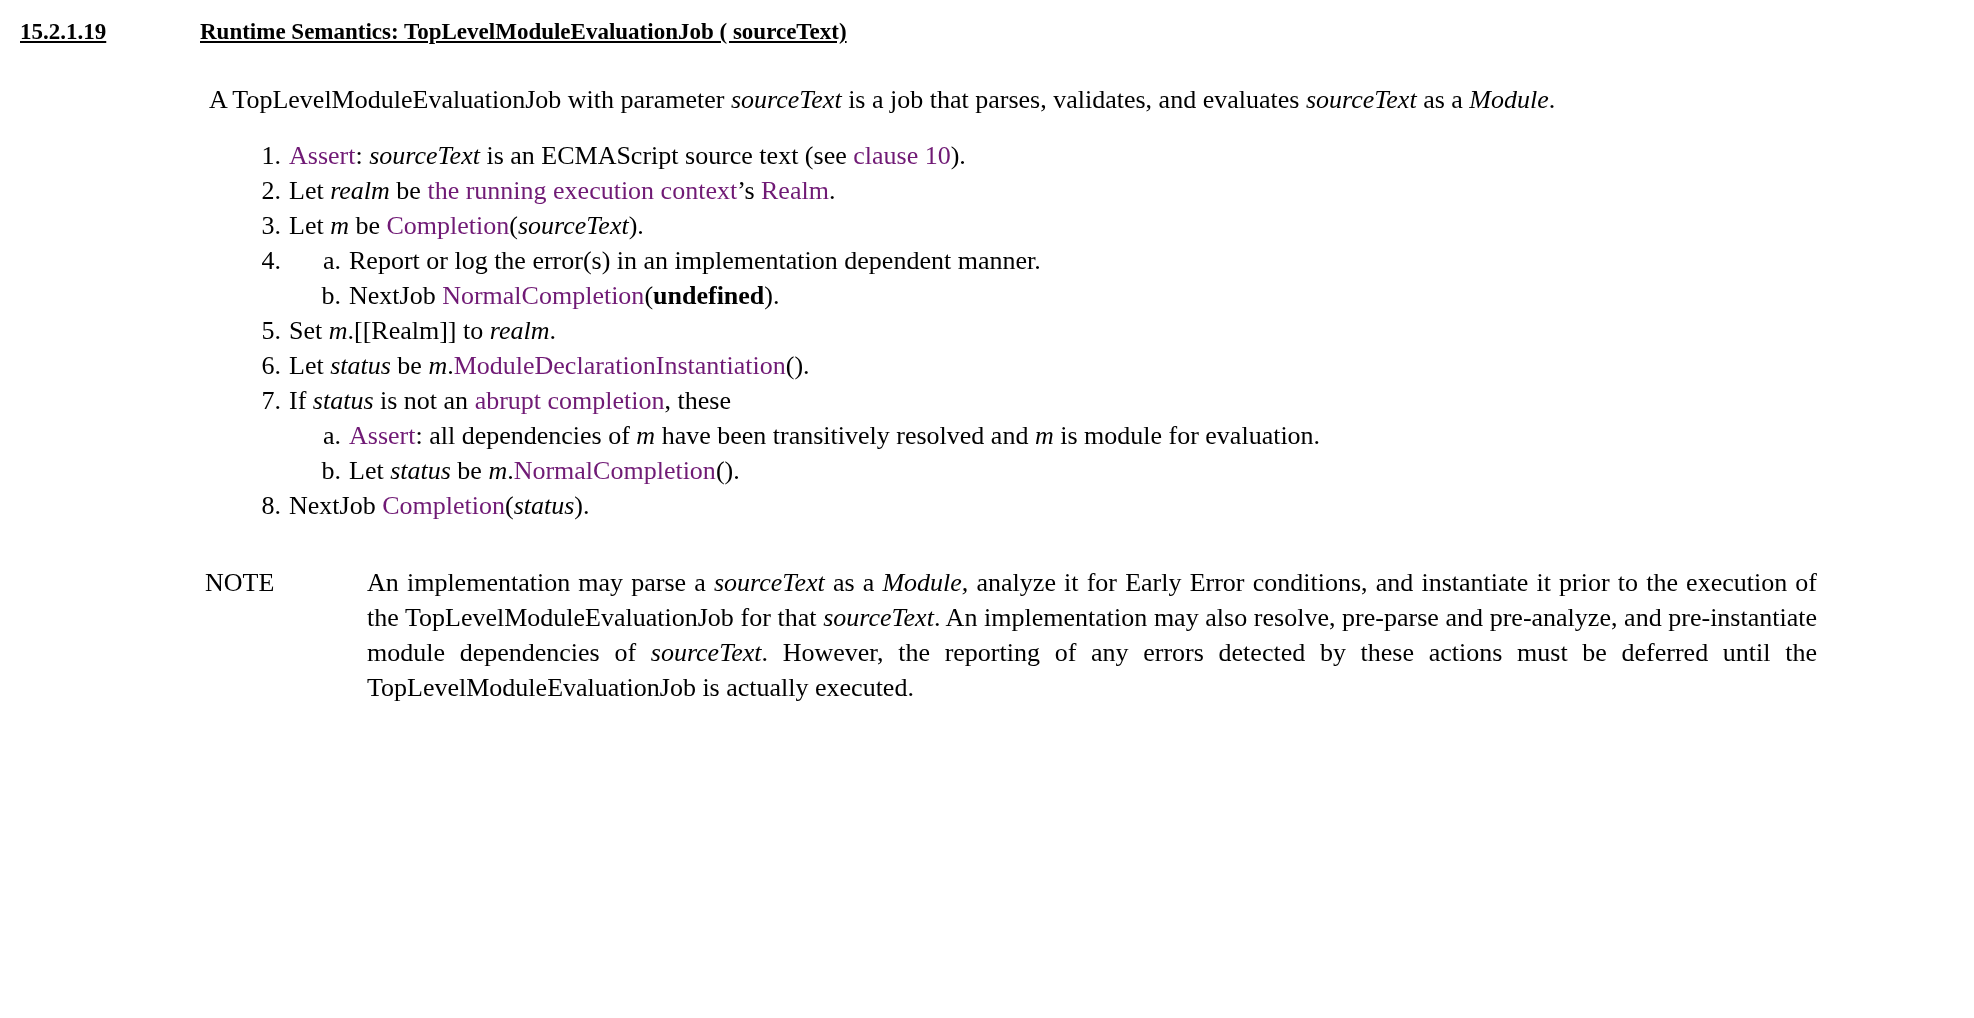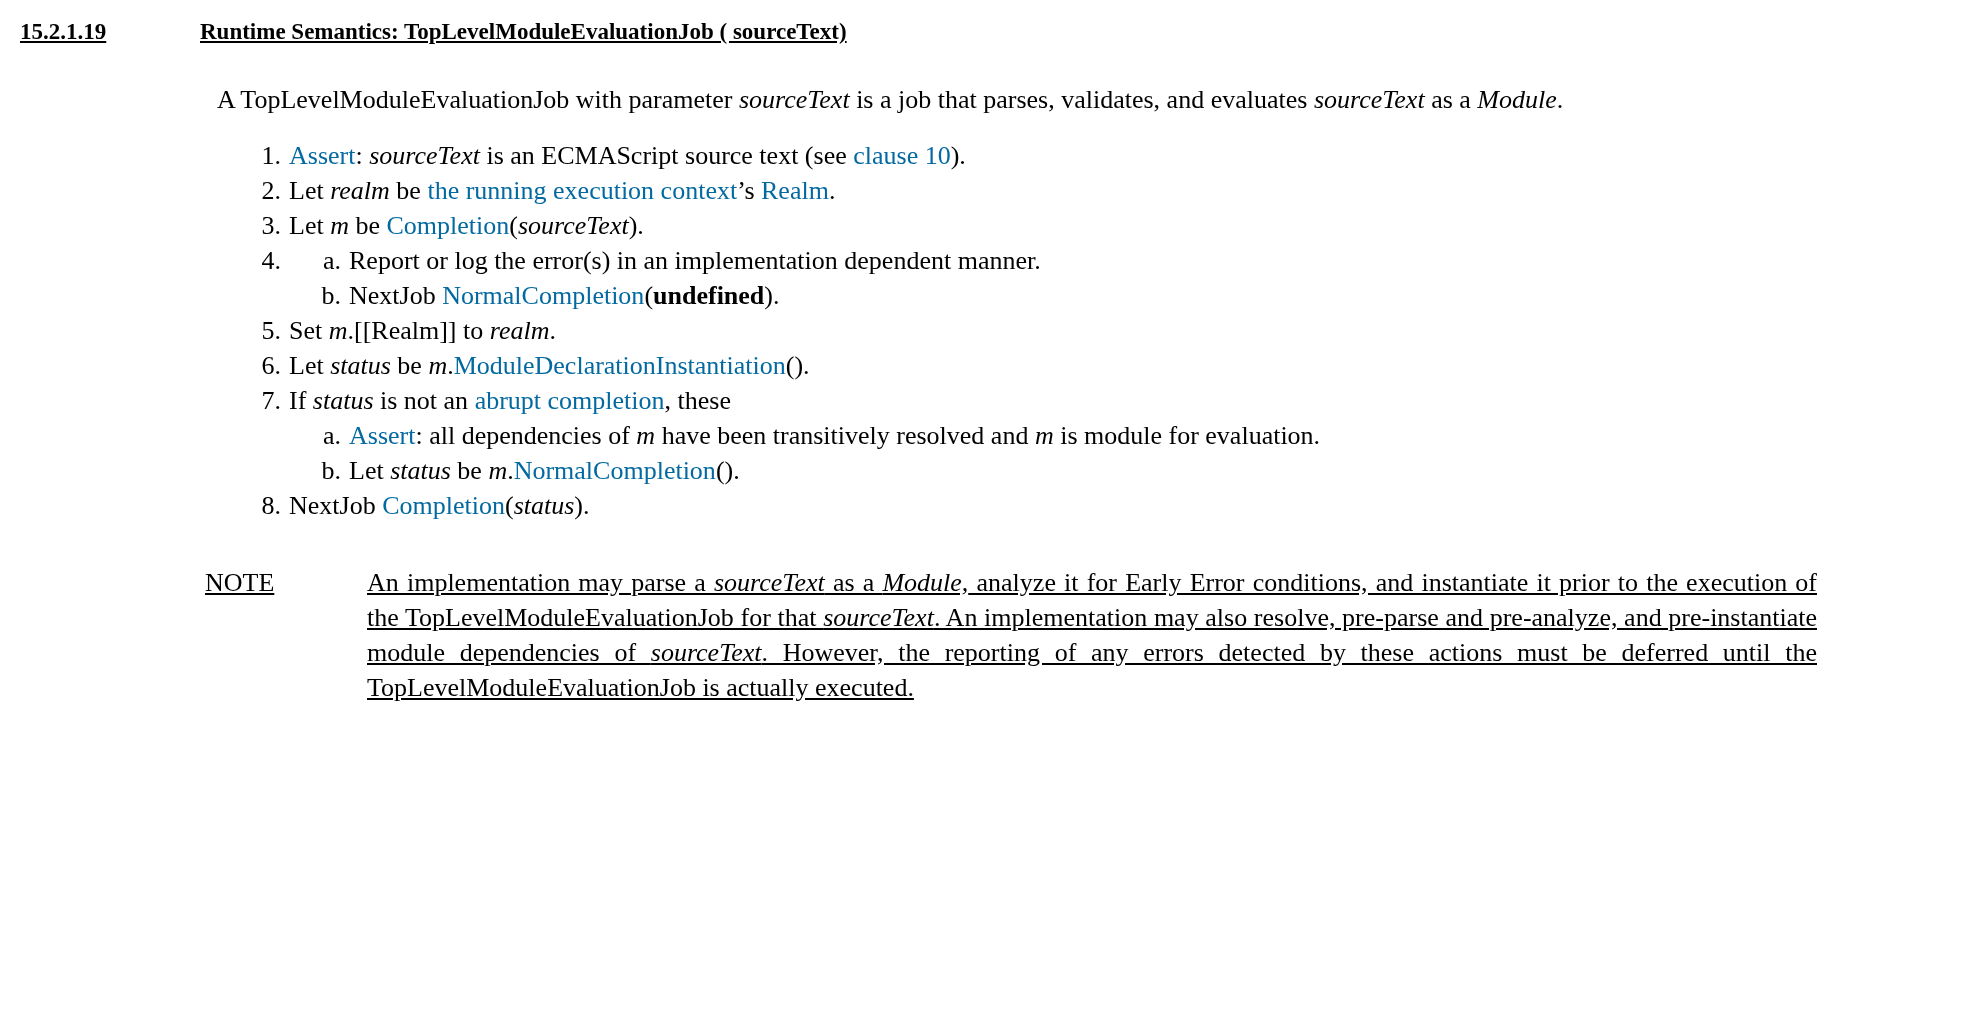--- a/index.html
+++ b/index.html
@@ -37,27 +37,27 @@
   }
   
   .body-block {
     margin-left: 185px;
     max-width: 1630px;
   }
   .intro-para {
     font-size: 26px;
     line-height: 1.32;
     text-align: justify;
-    margin: 0 0 22px 12px;
+    margin: 0 0 22px 4px;
   }
   em, .it {
     font-style: italic;
   }
   .link {
-    color: #0369a1;
+    color: #701a75;
   }
   .bold {
     font-weight: bold;
   }
   
   ol.steps {
     list-style: none;
     margin: 0 0 0 0;
     padding: 0;
     font-size: 26px;
@@ -93,21 +93,20 @@
   .steps-wrap {
     margin-left: 40px;
     margin-bottom: 28px;
   }
   
   .note {
     display: flex;
     font-size: 26px;
     line-height: 1.345;
     margin-top: 42px;
-    text-decoration: underline;
   }
   .note-label {
     flex: 0 0 162px;
     width: 162px;
   }
   .note-body {
     flex: 1;
     text-align: justify;
     max-width: 1450px;
   }

